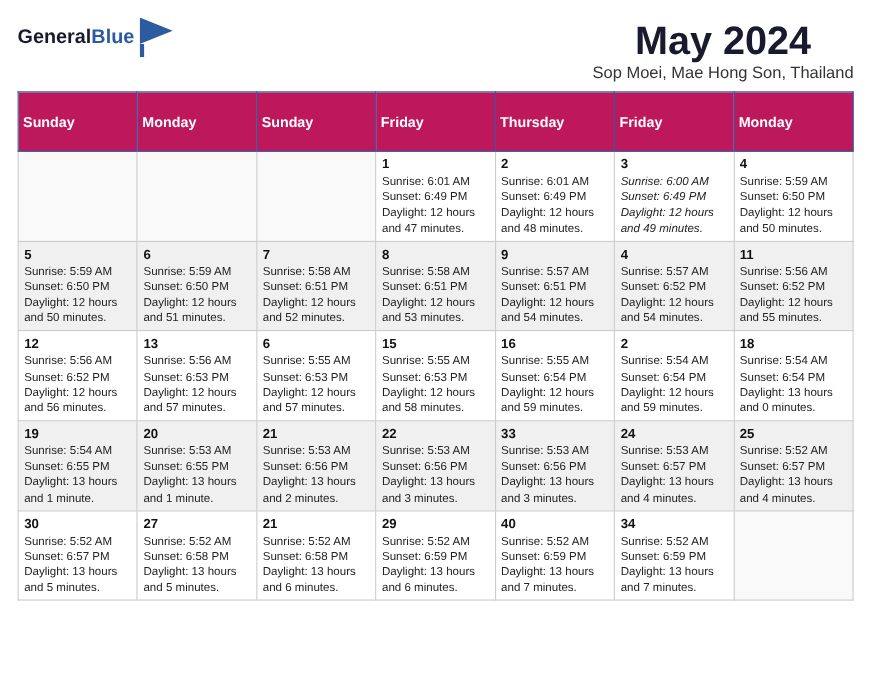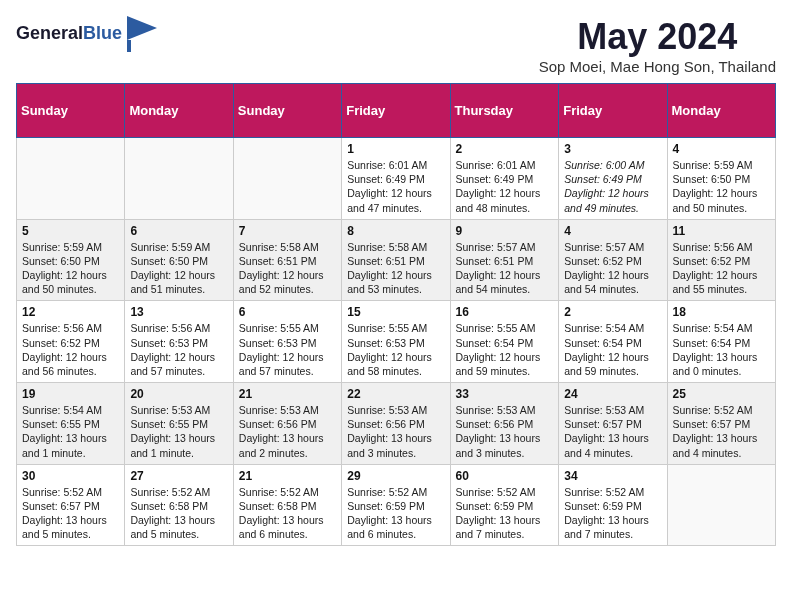--- a/index.html
+++ b/index.html
@@ -321,21 +321,21 @@
 and 6 minutes.</div>
         </td>
         <td>
           <div class="day-num">29</div>
           <div class="day-info" style="white-space: pre-line;">Sunrise: 5:52 AM
 Sunset: 6:59 PM
 Daylight: 13 hours
 and 6 minutes.</div>
         </td>
         <td>
-          <div class="day-num">60</div>
+          <div class="day-num">40</div>
           <div class="day-info" style="white-space: pre-line;">Sunrise: 5:52 AM
 Sunset: 6:59 PM
 Daylight: 13 hours
 and 7 minutes.</div>
         </td>
         <td>
           <div class="day-num">34</div>
           <div class="day-info" style="white-space: pre-line;">Sunrise: 5:52 AM
 Sunset: 6:59 PM
 Daylight: 13 hours

